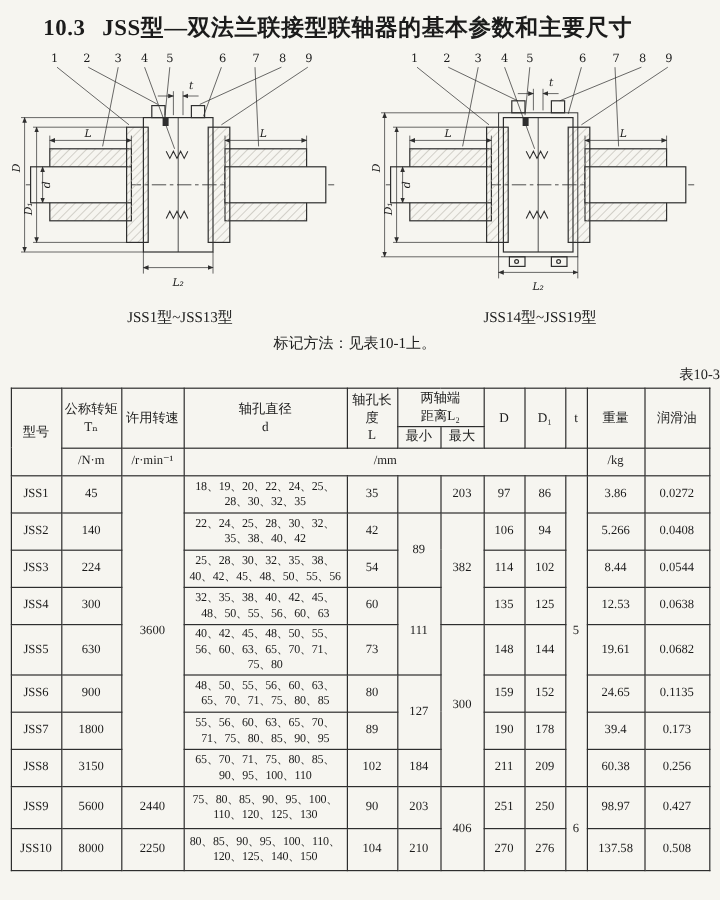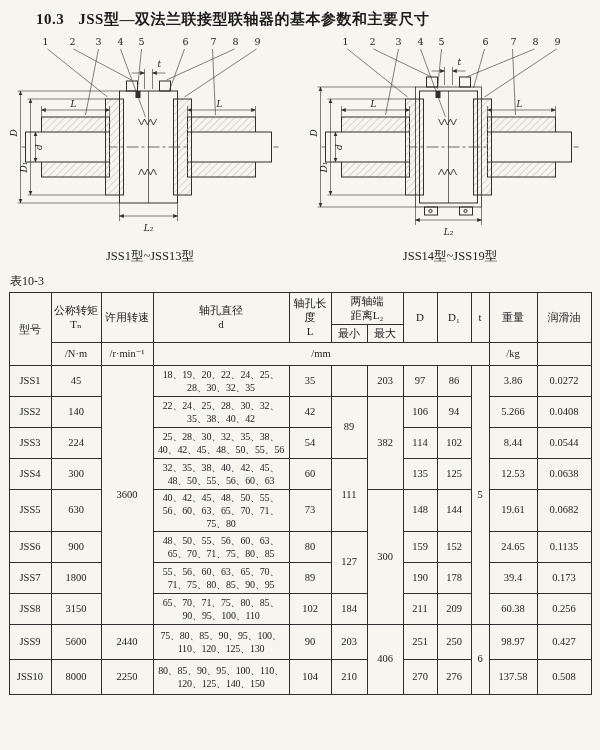--- a/index.html
+++ b/index.html
@@ -1,26 +1,26 @@
 <!DOCTYPE html>
 <html><head>
 <meta charset="utf-8">
 <style>
   html,body{margin:0;padding:0;background:#f6f5f0;}
   body{width:600px;height:750px;overflow:hidden;
        font-family:"Liberation Serif","DejaVu Serif","DejaVu Sans",serif;color:#1b1b1b;}
   .page{position:relative;width:600px;height:750px;box-sizing:border-box;}
-  .title-row{padding:10px 0 0 36px;font-size:15px;font-weight:bold;letter-spacing:.5px;}
+  .title-row{padding:10px 0 0 36px;font-size:19px;font-weight:bold;letter-spacing:.5px;}
   .title-row .num{margin-right:14px;}
   .figures{display:flex;justify-content:space-between;padding:4px 6px 0 6px;}
   figure{margin:0;text-align:center;width:288px;}
   figcaption{font-size:12.5px;margin-top:1px;}
   .notes{font-size:12.5px;line-height:1.55;margin:4px 0 0 228px;}
   .legend{font-size:12px;text-align:center;margin-top:7px;letter-spacing:.2px;}
-  .tbl-label{font-size:12px;margin:8px 0 2px 10px;}
+  .tbl-label{font-size:12px;margin:8px 0 2px 10px;text-align:right;}
   table{border-collapse:collapse;table-layout:fixed;width:582px;margin:0 auto;}
   th,td{border:1px solid #2e2e2e;font-weight:normal;font-size:10.5px;text-align:center;
         vertical-align:middle;padding:1px;line-height:1.3;overflow:hidden;}
   thead th{font-size:11px;}
   thead .hdr2{height:18px;}
   thead .units th{height:20px;font-size:10.5px;}
   tbody tr{height:31px;}
   tbody tr.tall{height:35px;}
   td.bores{font-size:10px;letter-spacing:-.2px;}
   svg text{font-family:"DejaVu Serif","Liberation Serif",serif;}
@@ -202,20 +202,21 @@
           <text x="206" y="12" text-anchor="middle">7</text>
           <text x="228" y="12" text-anchor="middle">8</text>
           <text x="250" y="12" text-anchor="middle">9</text>
         </g>
       </svg>
       <figcaption>JSS14型~JSS19型</figcaption>
     </figure>
   </div>
 
   <div class="notes">
+    <div>标记方法：见表10-1上。</div>
   </div>
 
 
   <div class="tbl-label">表10-3</div>
 
   <table>
     <colgroup>
       <col style="width:42px">
         <col style="width:50px">
         <col style="width:52px">

